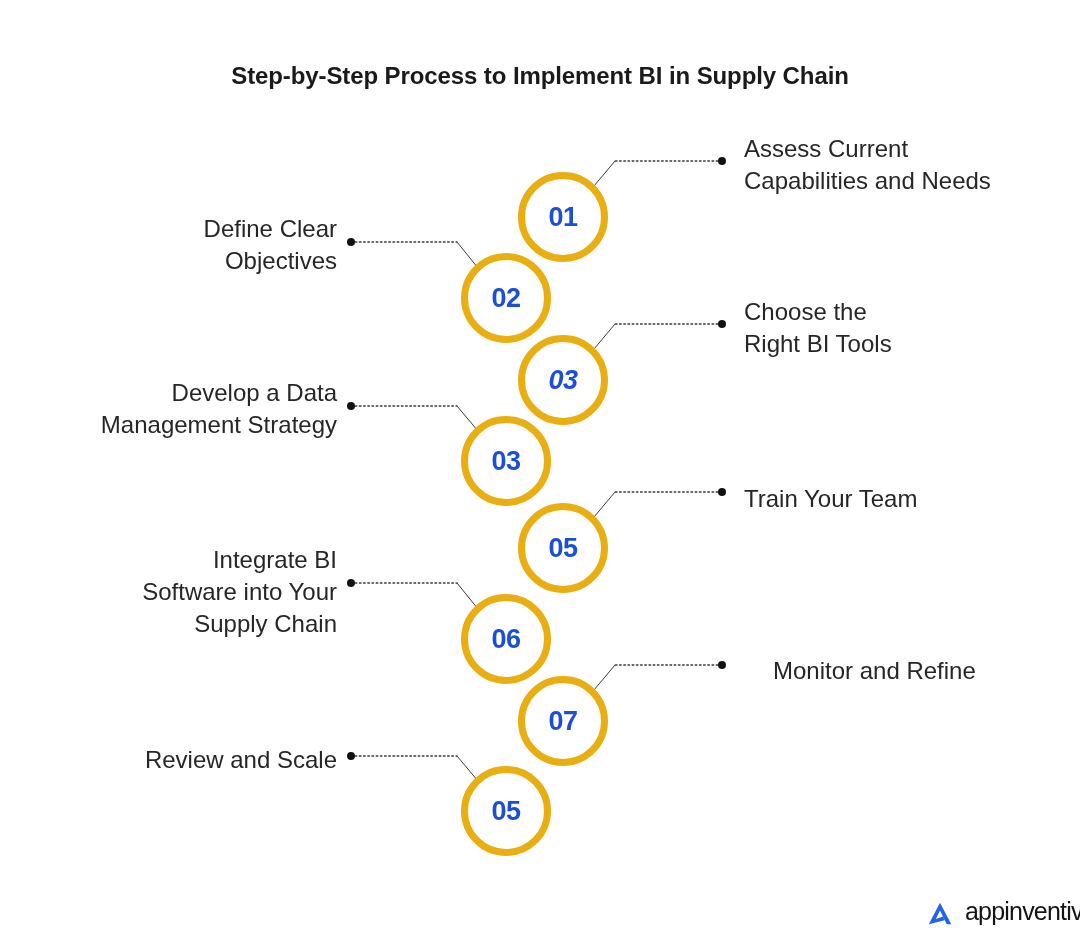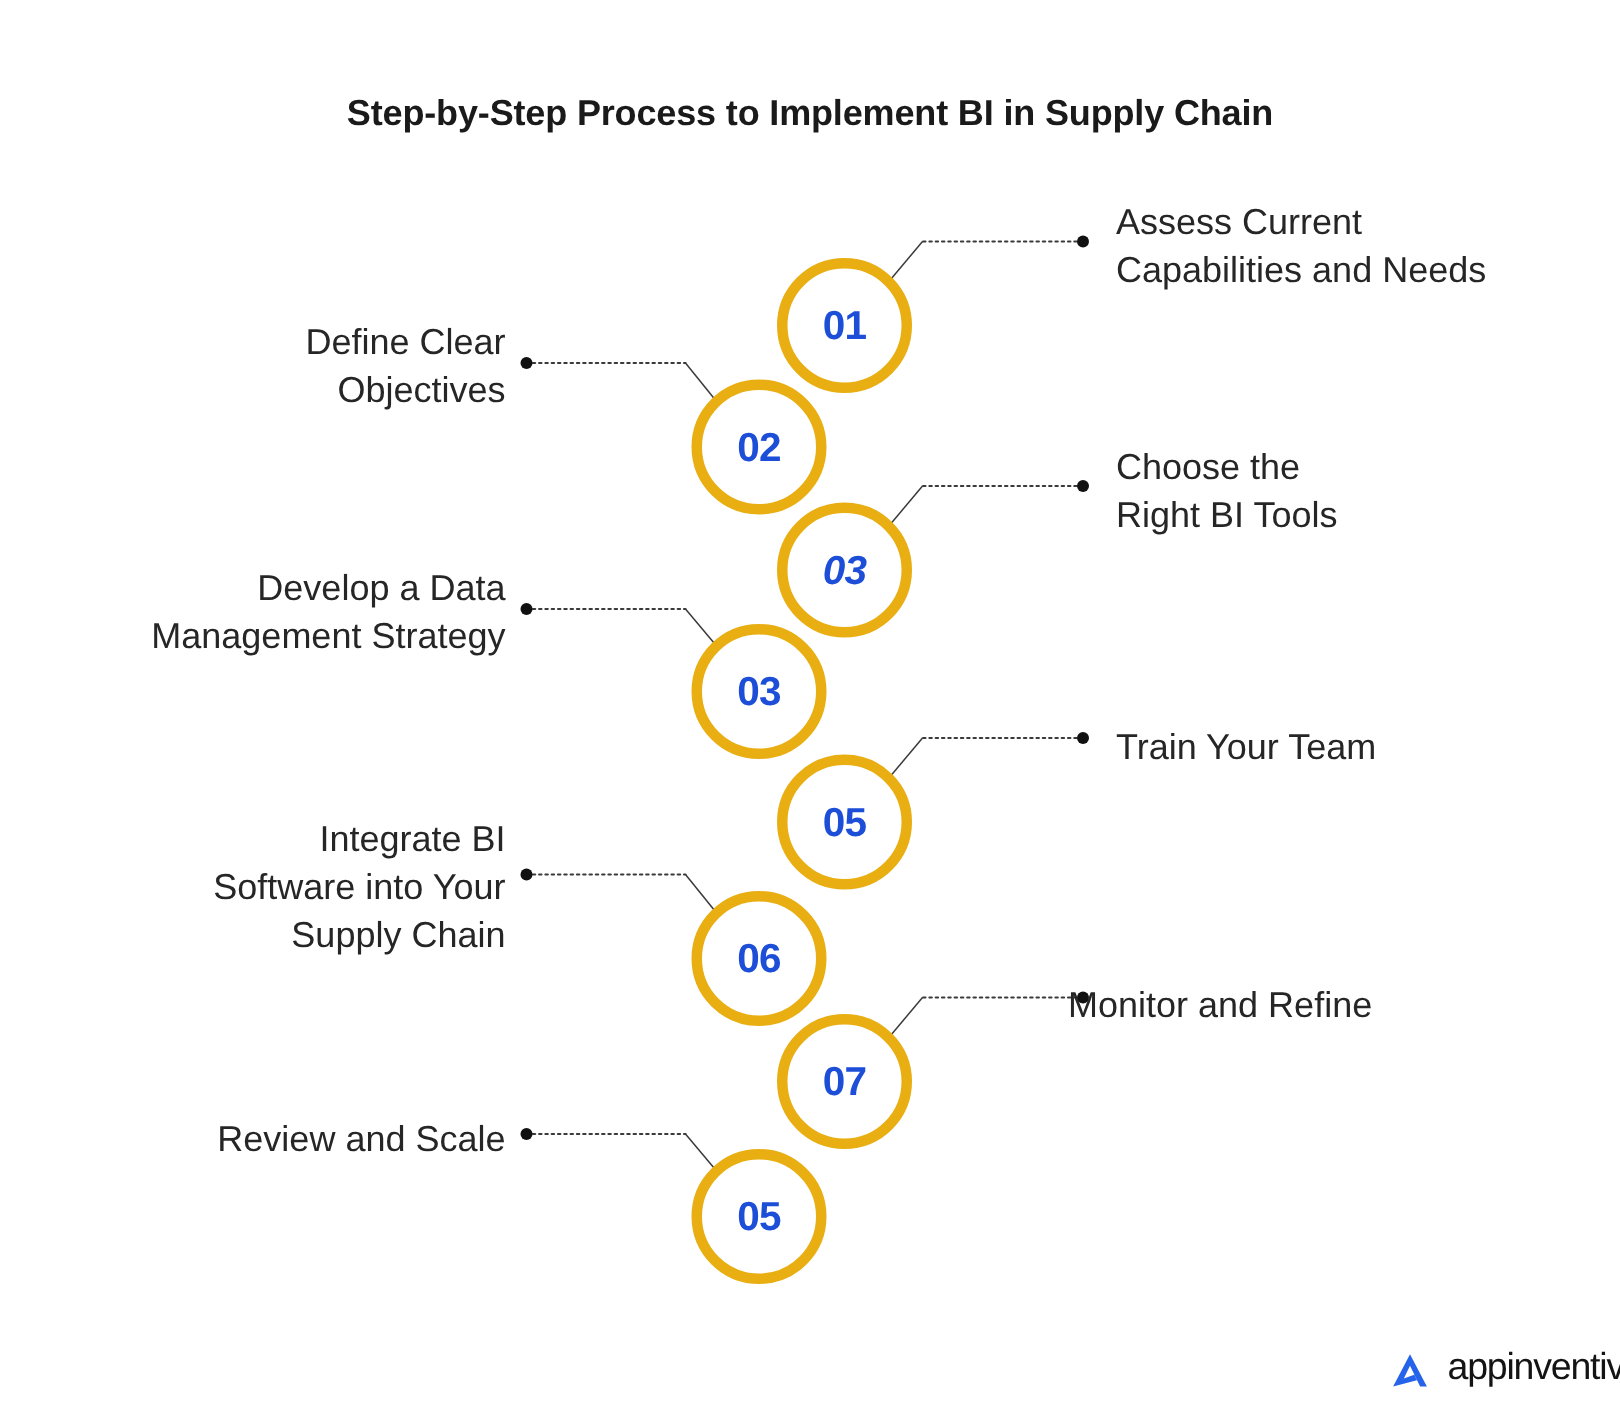--- a/index.html
+++ b/index.html
@@ -176,21 +176,21 @@
       <div class="step-label right" style="top: 483px; left: 744px;">Train Your Team</div>
       <div class="step-circle" style="left: 461px; top: 594px;">
         <span class="step-number">06</span>
       </div>
       <div class="step-label left" style="top: 544px; right: 743px;">Integrate BI
 Software into Your
 Supply Chain</div>
       <div class="step-circle" style="left: 518px; top: 676px;">
         <span class="step-number">07</span>
       </div>
-      <div class="step-label right" style="top: 655px; left: 712px;">Monitor and Refine</div>
+      <div class="step-label right" style="top: 655px; left: 773px;">Monitor and Refine</div>
       <div class="step-circle" style="left: 461px; top: 766px;">
         <span class="step-number">05</span>
       </div>
       <div class="step-label left" style="top: 744px; right: 743px;">Review and Scale</div>
     </div>
 
   <div id="brand-logo">
     <svg class="logo-mark" viewBox="0 0 32 32">
       <path d="M16 4 L28 27 L23.2 27 L16 12.2 L11.6 21.4 L19 18.6 L20.9 22.6 L4 27 Z" fill="#2563EB"></path>
     </svg>

